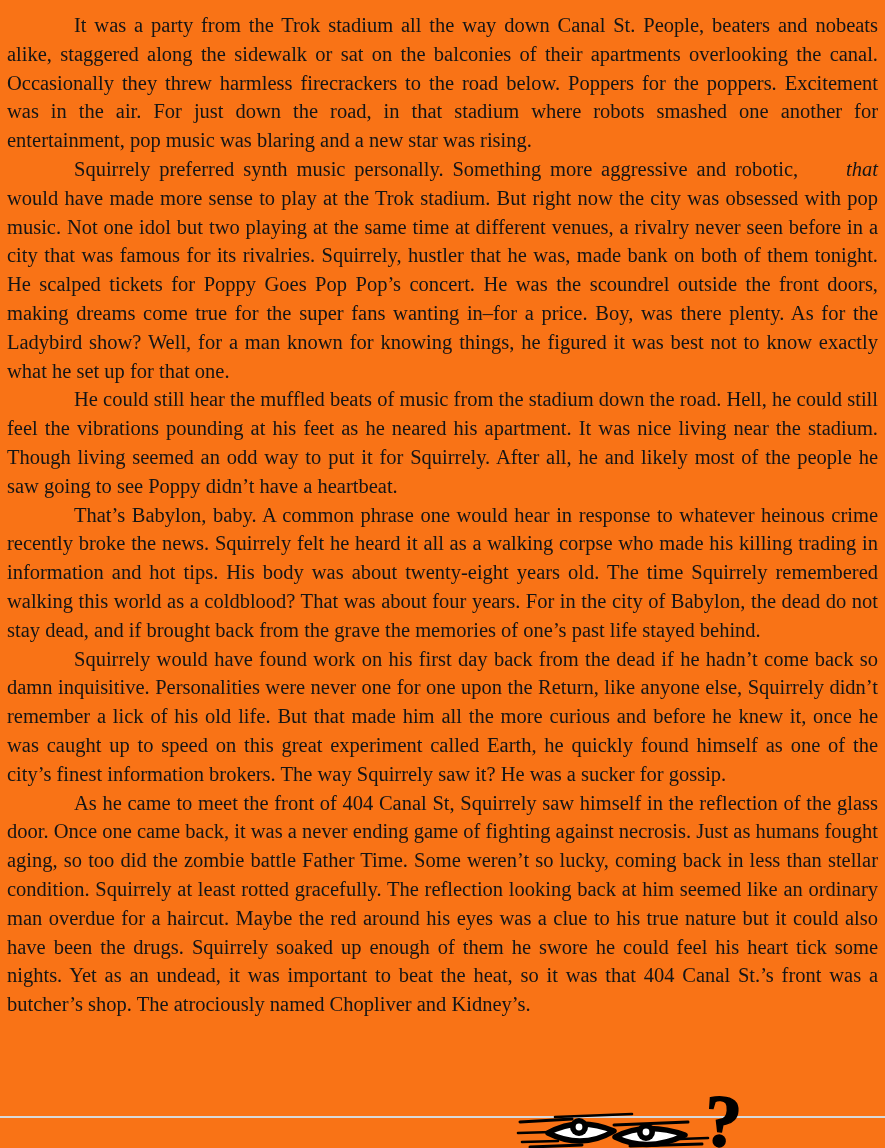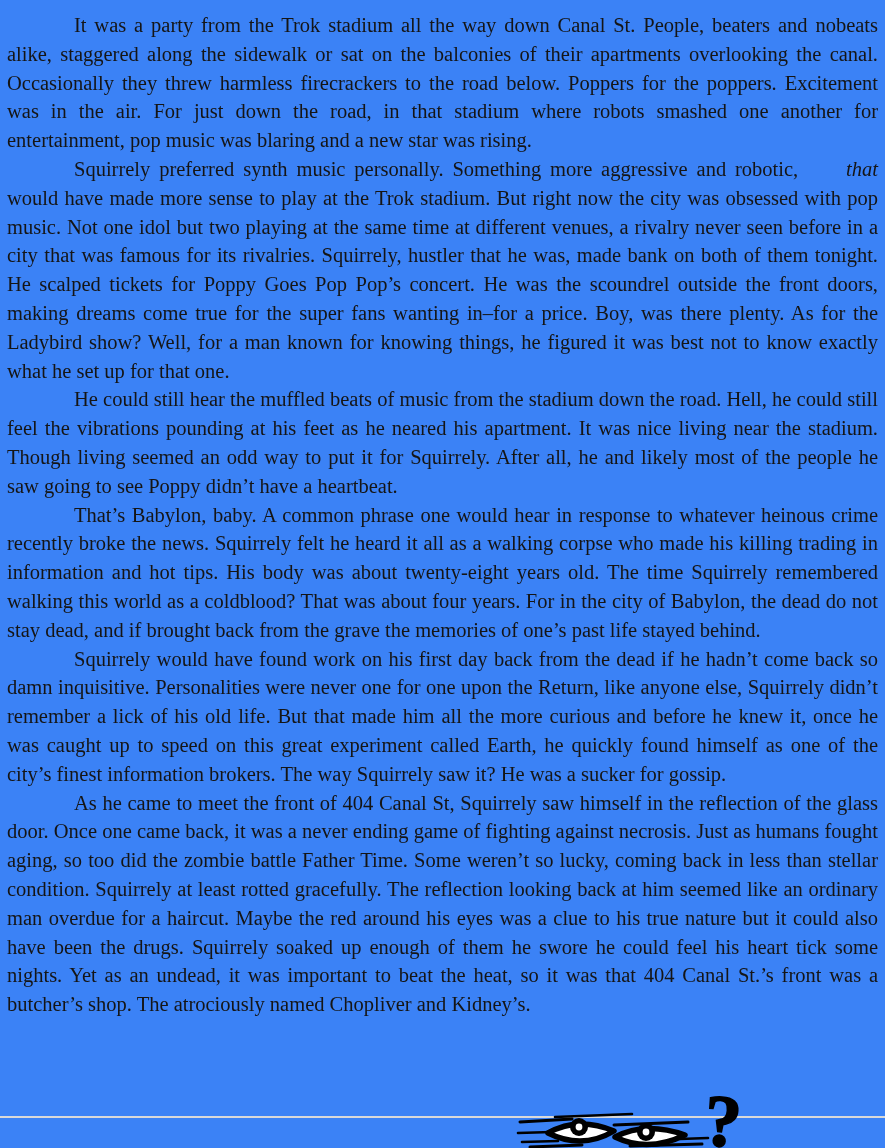--- a/index.html
+++ b/index.html
@@ -10,21 +10,21 @@
   body {
     width: 885px;
     height: 1148px;
     position: relative;
     overflow: hidden;
     font-family: "Liberation Serif", "DejaVu Serif", serif;
   }
   .page {
     position: absolute;
     inset: 0;
-    background: #3b82f6;
+    background: #f97316;
   }
   .story-text {
     position: absolute;
     left: 7px;
     top: 11px;
     width: 871px;
     font-size: 20.5px;
     line-height: 28.8px;
     color: #151515;
     text-align: justify;

